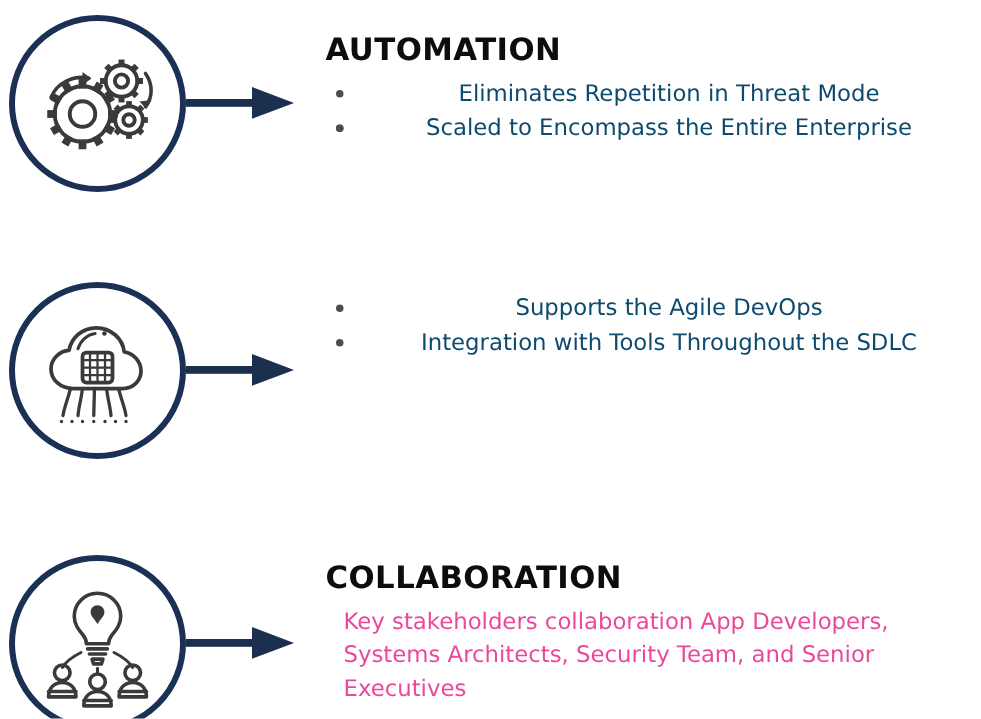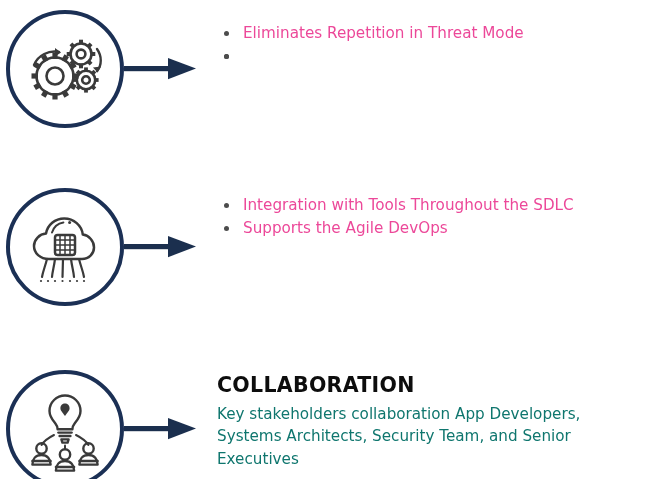--- a/index.html
+++ b/index.html
@@ -72,39 +72,40 @@
 
   .bullet-list {
     list-style: none;
     margin: 0;
     padding: 0;
   }
   .bullet-list li {
     position: relative;
     padding-left: 26px;
     font-size: 15.2px;
-    color: #ec4899;
+    color: #0c4a6e;
     line-height: 1.52;
     font-family: "DejaVu Sans", sans-serif;
+    text-align: center;
   }
   .bullet-list li .dot {
     position: absolute;
     left: 7px;
     top: 9px;
     width: 5px;
     height: 5px;
     border-radius: 50%;
     background: #4d4d4d;
   }
 
   .paragraph {
     font-size: 15.2px;
-    color: #0f766e;
+    color: #ec4899;
     line-height: 1.48;
-    margin: 2px 0 0 0;
+    margin: 2px 0 0 12px;
     width: 420px;
     font-family: "DejaVu Sans", sans-serif;
   }
 </style>
 </head>
 <body>
 
 <div class="infographic">
 
   <div class="row" id="row-0">
@@ -172,24 +173,25 @@
     </div>
 
     <div class="arrow">
       <svg width="74" height="30" viewBox="0 0 74 30">
         <rect x="0" y="12" width="48" height="5.2" fill="#1b2f4e"></rect>
         <path d="M44,4 L72,14.6 L44,25.2 Z" fill="#1b2f4e"></path>
       </svg>
     </div>
 
     <div class="content">
+      <h2 class="heading">AUTOMATION</h2>
       <ul class="bullet-list">
         <li><span class="dot"></span><span>Eliminates Repetition in Threat Mode</span></li>
         <li><span class="dot"></span></li>
-        <li><span class="dot"></span></li>
+        <li><span class="dot"></span><span>Scaled to Encompass the Entire Enterprise</span></li>
       </ul>
     </div>
   </div>
 
   <div class="row" id="row-1">
 
     <div class="badge">
       <svg width="120" height="120" viewBox="0 0 120 120">
         <circle cx="60" cy="60" r="57" fill="#ffffff" stroke="#1b3055" stroke-width="4"></circle>
         <g fill="none" stroke="#3a3a3a" stroke-width="2.5" stroke-linecap="round" stroke-linejoin="round">
@@ -226,22 +228,22 @@
 
     <div class="arrow">
       <svg width="74" height="30" viewBox="0 0 74 30">
         <rect x="0" y="12" width="48" height="5.2" fill="#1b2f4e"></rect>
         <path d="M44,4 L72,14.6 L44,25.2 Z" fill="#1b2f4e"></path>
       </svg>
     </div>
 
     <div class="content">
       <ul class="bullet-list">
+        <li><span class="dot"></span><span>Supports the Agile DevOps</span></li>
         <li><span class="dot"></span><span>Integration with Tools Throughout the SDLC</span></li>
-        <li><span class="dot"></span><span>Supports the Agile DevOps</span></li>
       </ul>
     </div>
   </div>
 
   <div class="row" id="row-2">
 
     <div class="badge">
       <svg width="120" height="120" viewBox="0 0 120 120">
         <circle cx="60" cy="60" r="57" fill="#ffffff" stroke="#1b3055" stroke-width="4"></circle>
         <g fill="none" stroke="#3a3a3a" stroke-width="2.4" stroke-linecap="round" stroke-linejoin="round">

